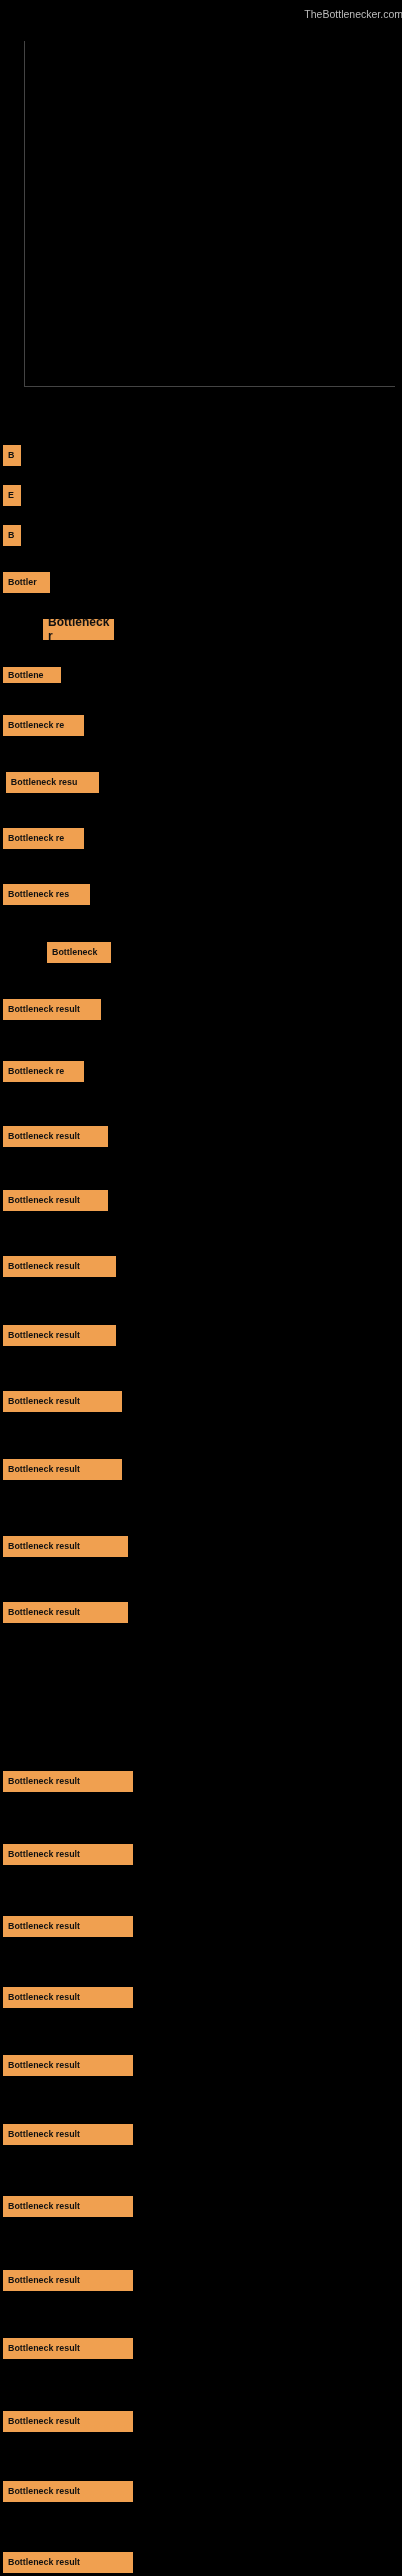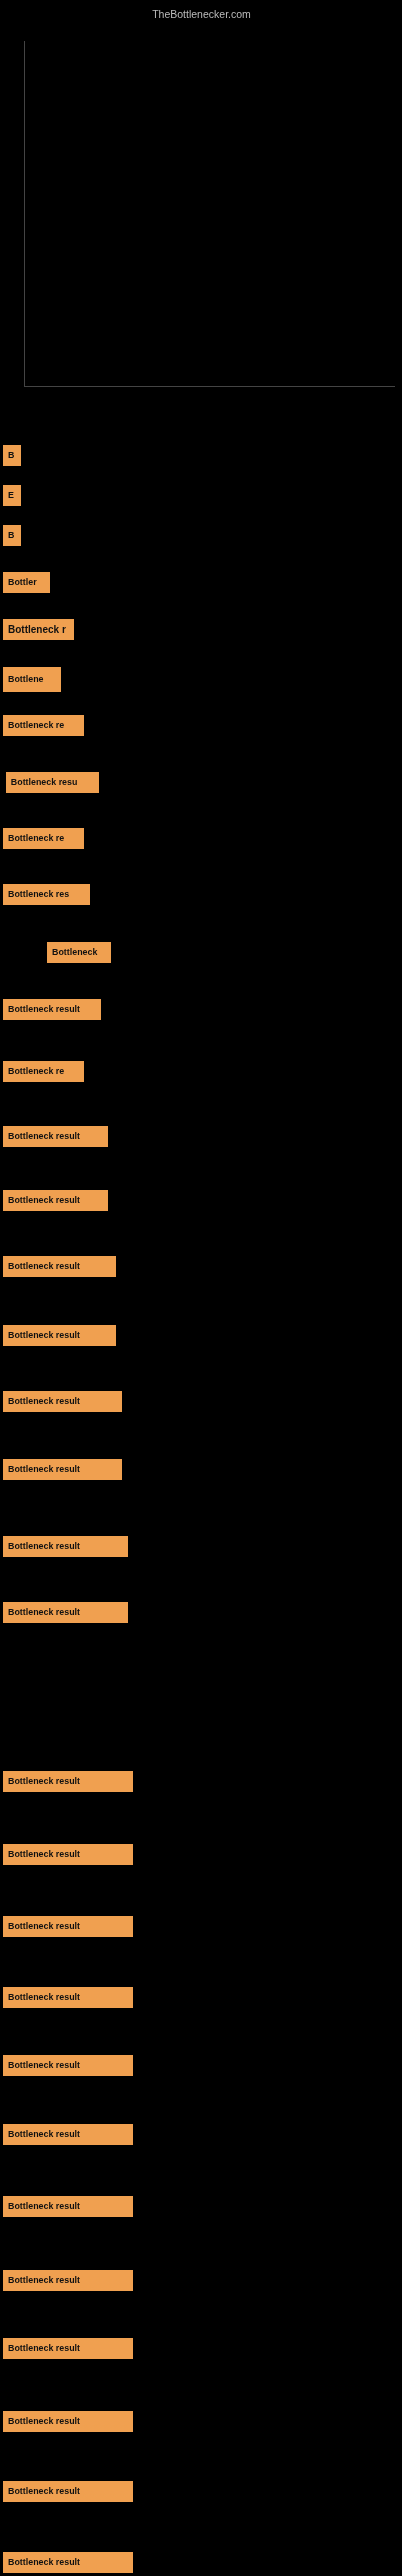--- a/index.html
+++ b/index.html
@@ -7,21 +7,21 @@
       background: #000;
       width: 403px;
       min-height: 2576px;
       font-family: Arial, sans-serif;
       position: relative;
     }
   </style>
 </head>
 <body>
 
-<div style="text-align:center; padding: 6.4px 0 3.2px;">
+<div style="text-align:right; padding: 6.4px 0 3.2px;">
   <span style="color:#bbb; font-size:10.5px; font-family: Arial, sans-serif;">TheBottlenecker.com</span>
 </div>
 
 <div style="width:403px; height:386px; background:#000; position:relative; overflow:hidden;">
 
   <div style="position:absolute; left:24px; top:16px; right:8px; bottom:24px; border-left:0.8px solid #444; border-bottom:0.8px solid #444;">
     
   </div>
 </div>
 
@@ -45,27 +45,27 @@
     </div>
   </div>
 
   <div style="position:absolute; top:161px; left:3.2px;">
     <div style="background:#f0a050; color:#111; font-size:8.9px; font-weight:600; padding:3.2px 4.8px; width:47px; height:21px; overflow:hidden; display:flex; align-items:center;">
       <span>Bottler</span>
     </div>
   </div>
 
   <div style="position:absolute; top:208px; left:3.2px;">
-    <div style="background:#f0a050; color:#111; font-size:10px; font-weight:600; padding:3.2px 4.8px; width:71px; height:21px; overflow:hidden; display:flex; align-items:center;">
+    <div style="background:#f0a050; color:#111; font-size:12px; font-weight:600; padding:3.2px 4.8px; width:71px; height:21px; overflow:hidden; display:flex; align-items:center;margin-left:40px;">
       <span>Bottleneck r</span>
     </div>
   </div>
 
   <div style="position:absolute; top:256px; left:3.2px;">
-    <div style="background:#f0a050; color:#111; font-size:8.9px; font-weight:600; padding:3.2px 4.8px; width:58px; height:25px; overflow:hidden; display:flex; align-items:center;">
+    <div style="background:#f0a050; color:#111; font-size:8.9px; font-weight:600; padding:3.2px 4.8px; width:58px; height:16px; overflow:hidden; display:flex; align-items:center;">
       <span>Bottlene</span>
     </div>
   </div>
 
   <div style="position:absolute; top:304px; left:3.2px;">
     <div style="background:#f0a050; color:#111; font-size:8.9px; font-weight:600; padding:3.2px 4.8px; width:81px; height:21px; overflow:hidden; display:flex; align-items:center;">
       <span>Bottleneck re</span>
     </div>
   </div>
 

